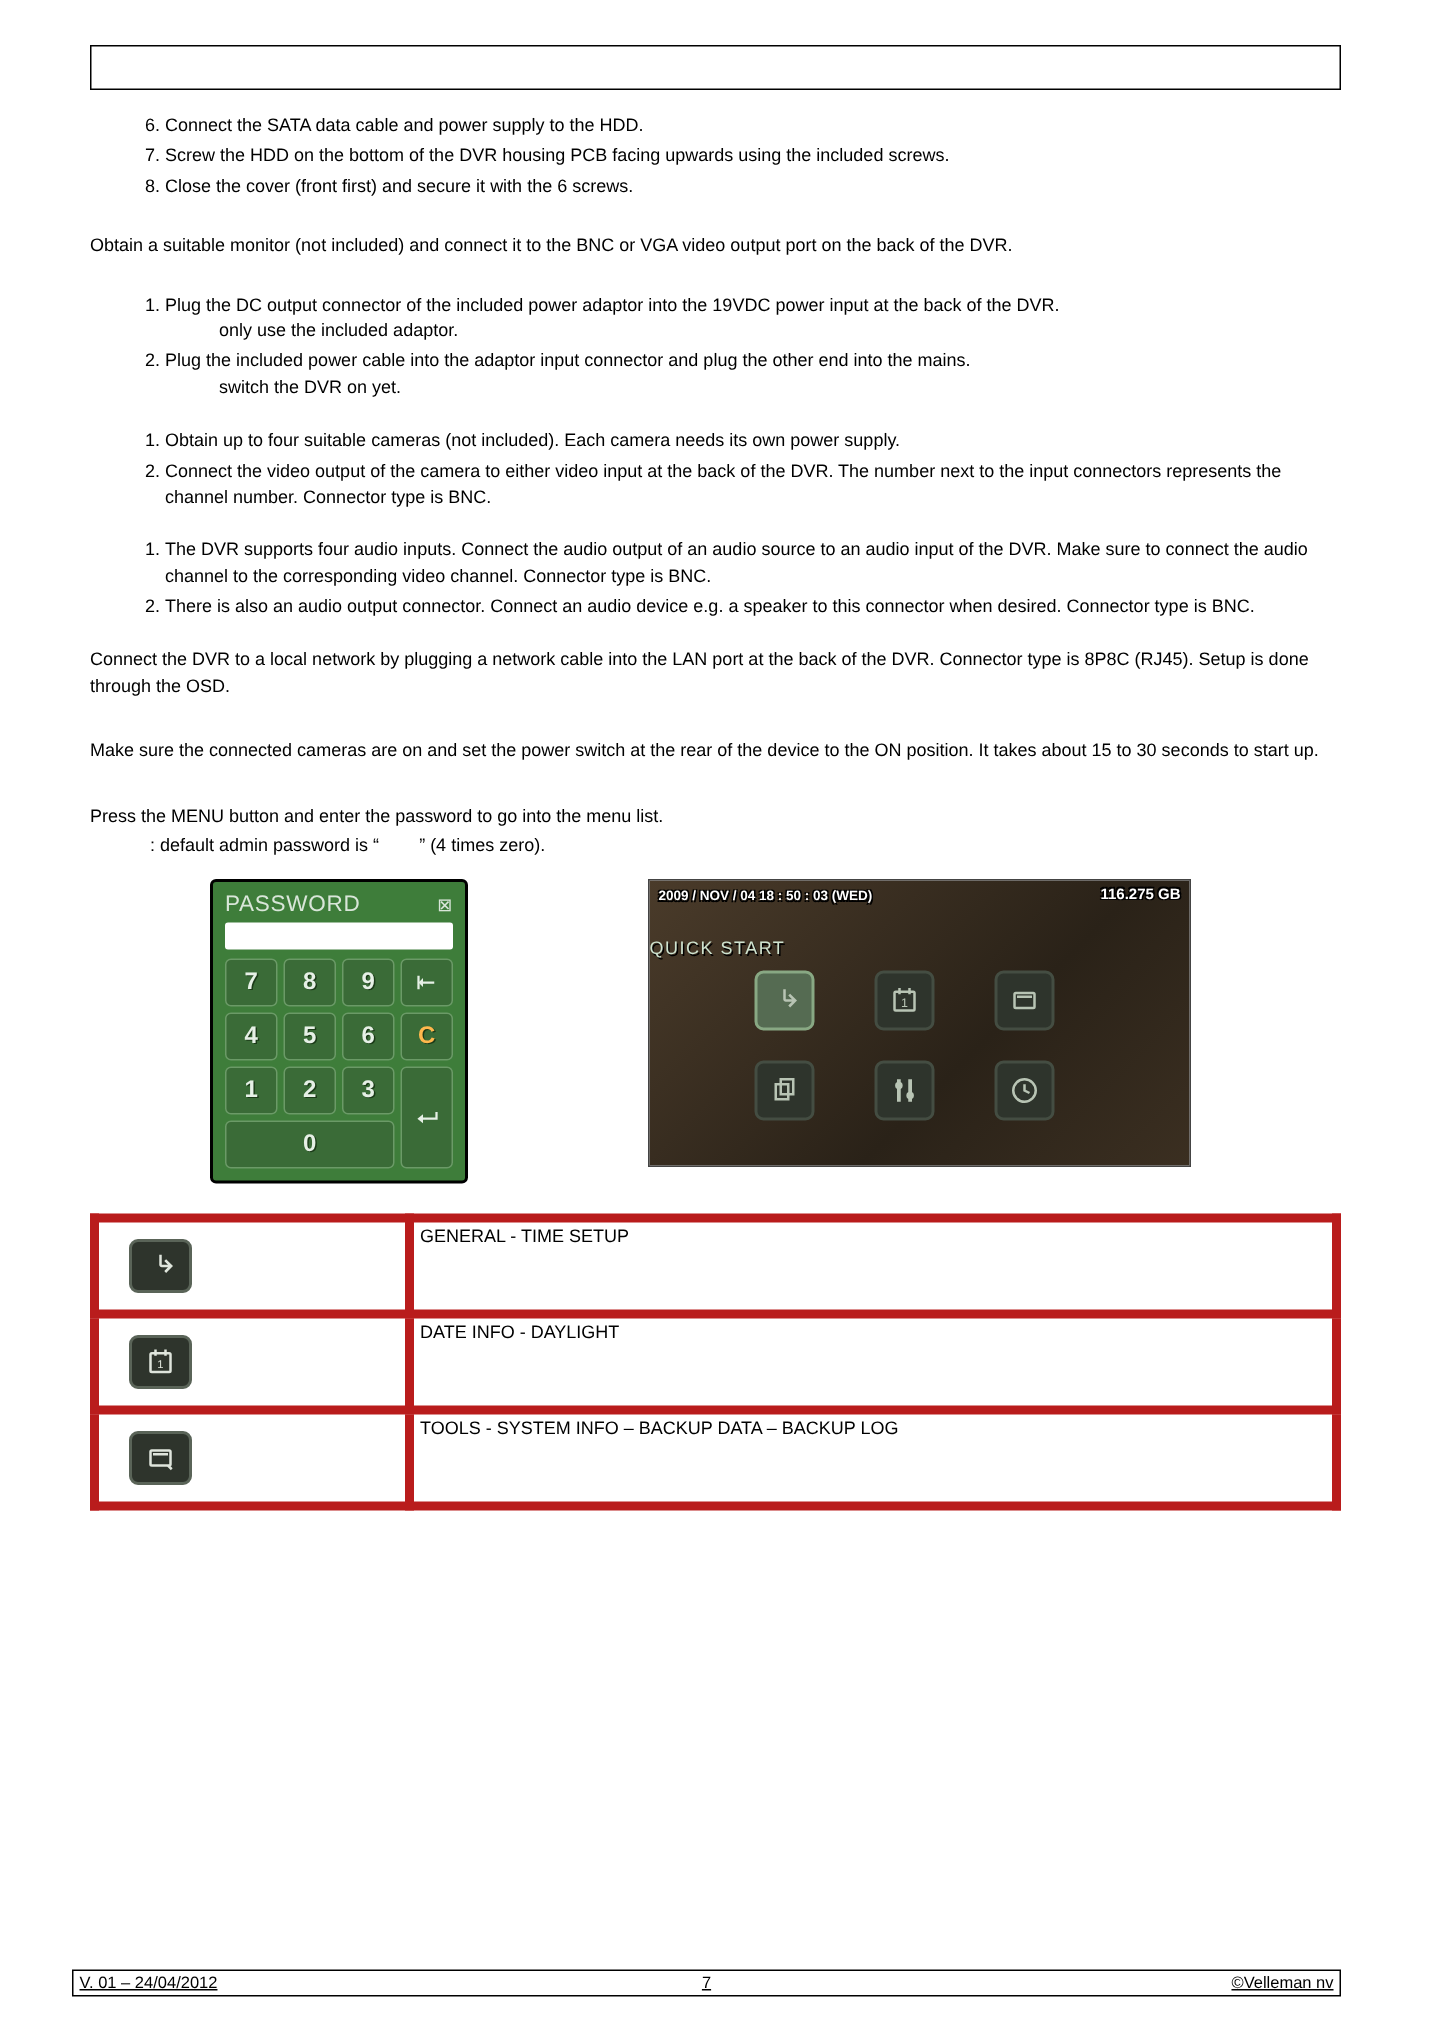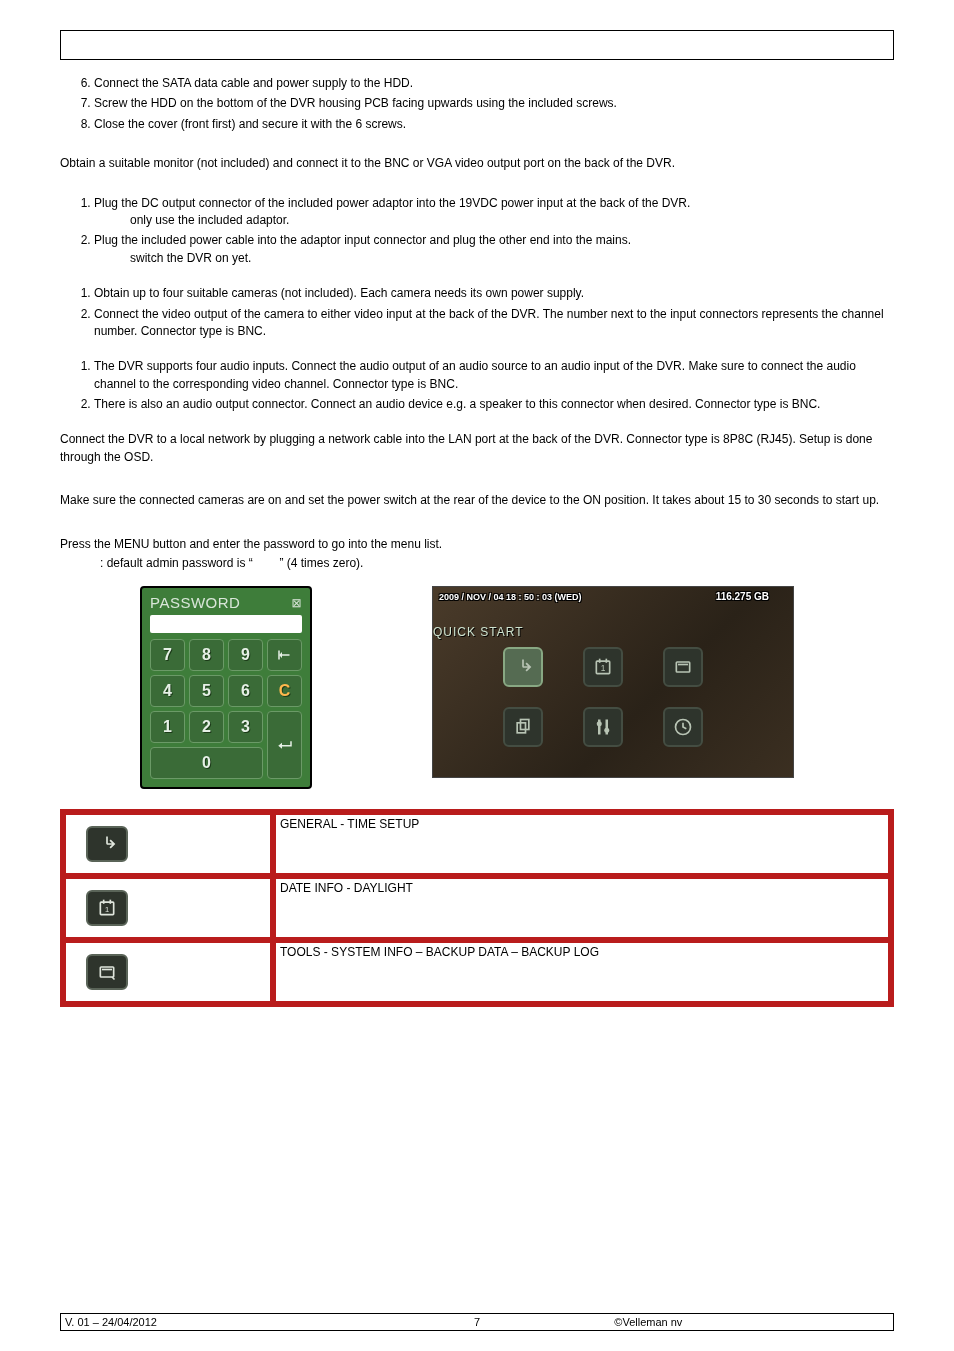--- a/index.html
+++ b/index.html
@@ -23,20 +23,21 @@
     height: 28px;
     margin-bottom: 15px;
   }
   ol {
     margin: 0 0 14px 0;
     padding-left: 34px;
   }
   ol li {
     margin-bottom: 3px;
     line-height: 1.45;
+    margin-left: 16px;
   }
   p {
     margin: 0 0 14px 0;
     line-height: 1.45;
   }
   .images-row {
     display: flex;
     gap: 120px;
     align-items: flex-start;
     margin: 10px 0 20px 80px;
@@ -103,21 +104,21 @@
     height: 190px;
     position: relative;
     background: linear-gradient(135deg, #4a3b2a 0%, #2a2218 60%, #3b2f21 100%);
     border: 1px solid #444;
     overflow: hidden;
   }
   .qs-topbar {
     position: absolute;
     top: 4px;
     left: 6px;
-    right: 24px;
+    right: 6px;
     display: flex;
     justify-content: space-between;
     align-items: center;
   }
   .qs-date {
     font-family: Arial, sans-serif;
     font-size: 9px;
     color: #fff;
     text-shadow: 1px 1px 0 #000, -1px -1px 0 #000, 1px -1px 0 #000, -1px 1px 0 #000;
     font-weight: bold;
@@ -191,32 +192,33 @@
     border-radius: 6px;
     display: inline-flex;
     align-items: center;
     justify-content: center;
   }
   .table-icon svg { width: 20px; height: 20px; fill: #dfe5dc; }
 
   .footer {
     position: absolute;
     bottom: 20px;
-    left: 60px;
+    left: 48px;
     right: 60px;
+    text-decoration: underline;
   }
   .footer-box {
     border: 1px solid #000;
     display: flex;
     font-size: 11px;
     padding: 2px 4px;
   }
   .footer-box > div { flex: 1; }
   .footer-box > div:nth-child(2) { text-align: center; }
-  .footer-box > div:nth-child(3) { }
+  .footer-box > div:nth-child(3) { text-align: right; }
 </style>
 </head>
 <body>
 
 <div class="page">
   <div class="header-box"></div>
 
   <ol start="6">
     <li>Connect the SATA data cable and power supply to the HDD.</li>
     <li>Screw the HDD on the bottom of the DVR housing PCB facing upwards using the included screws.</li>

